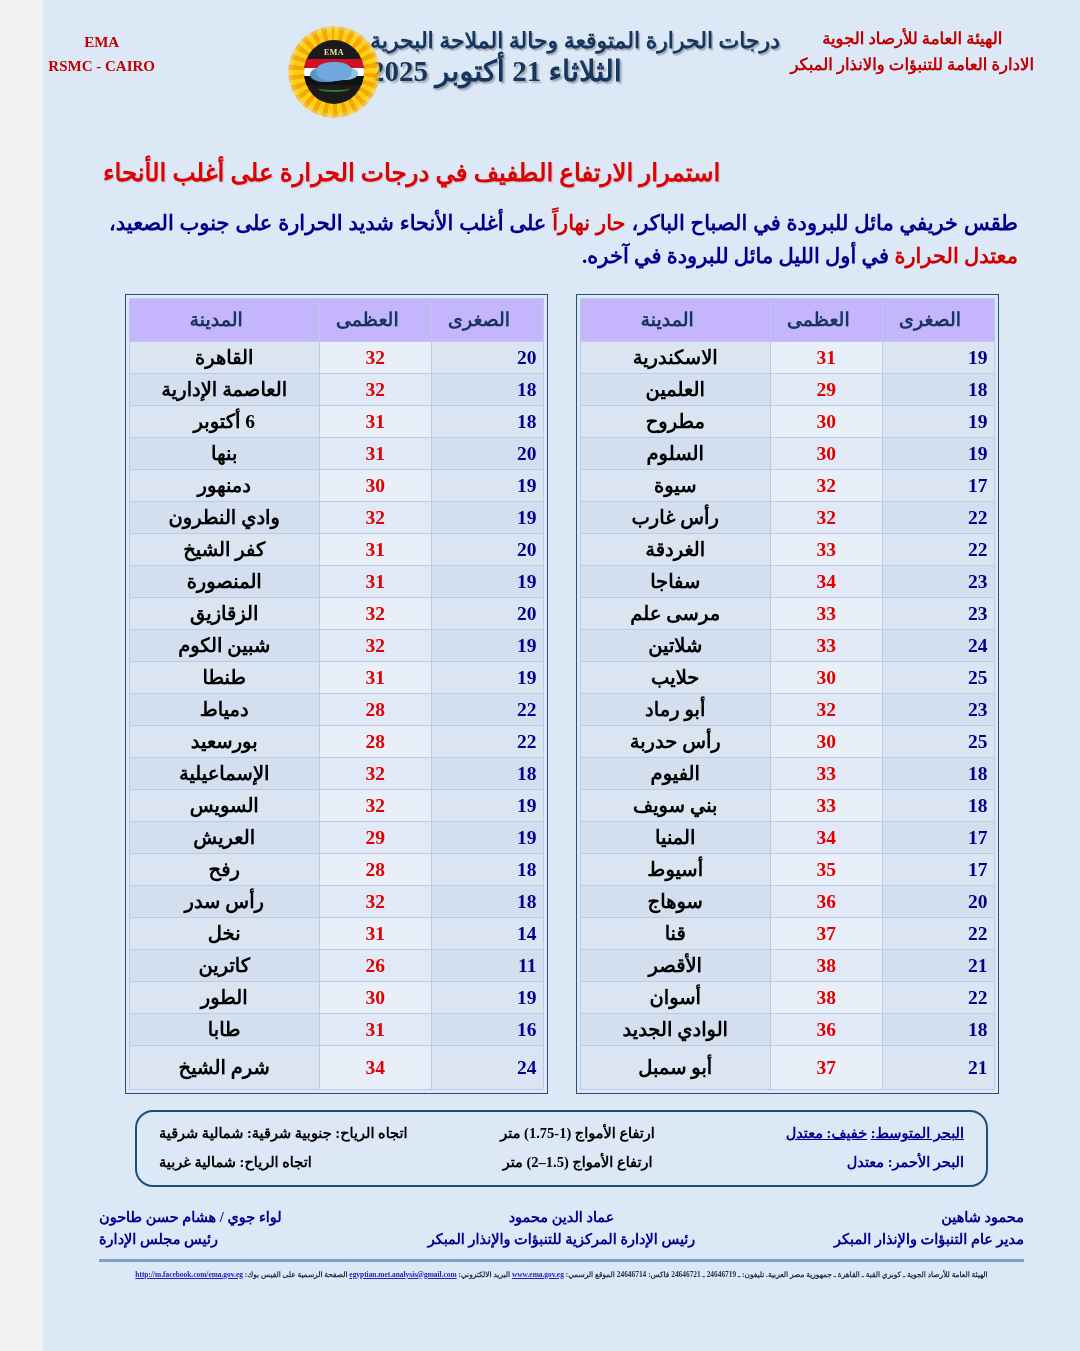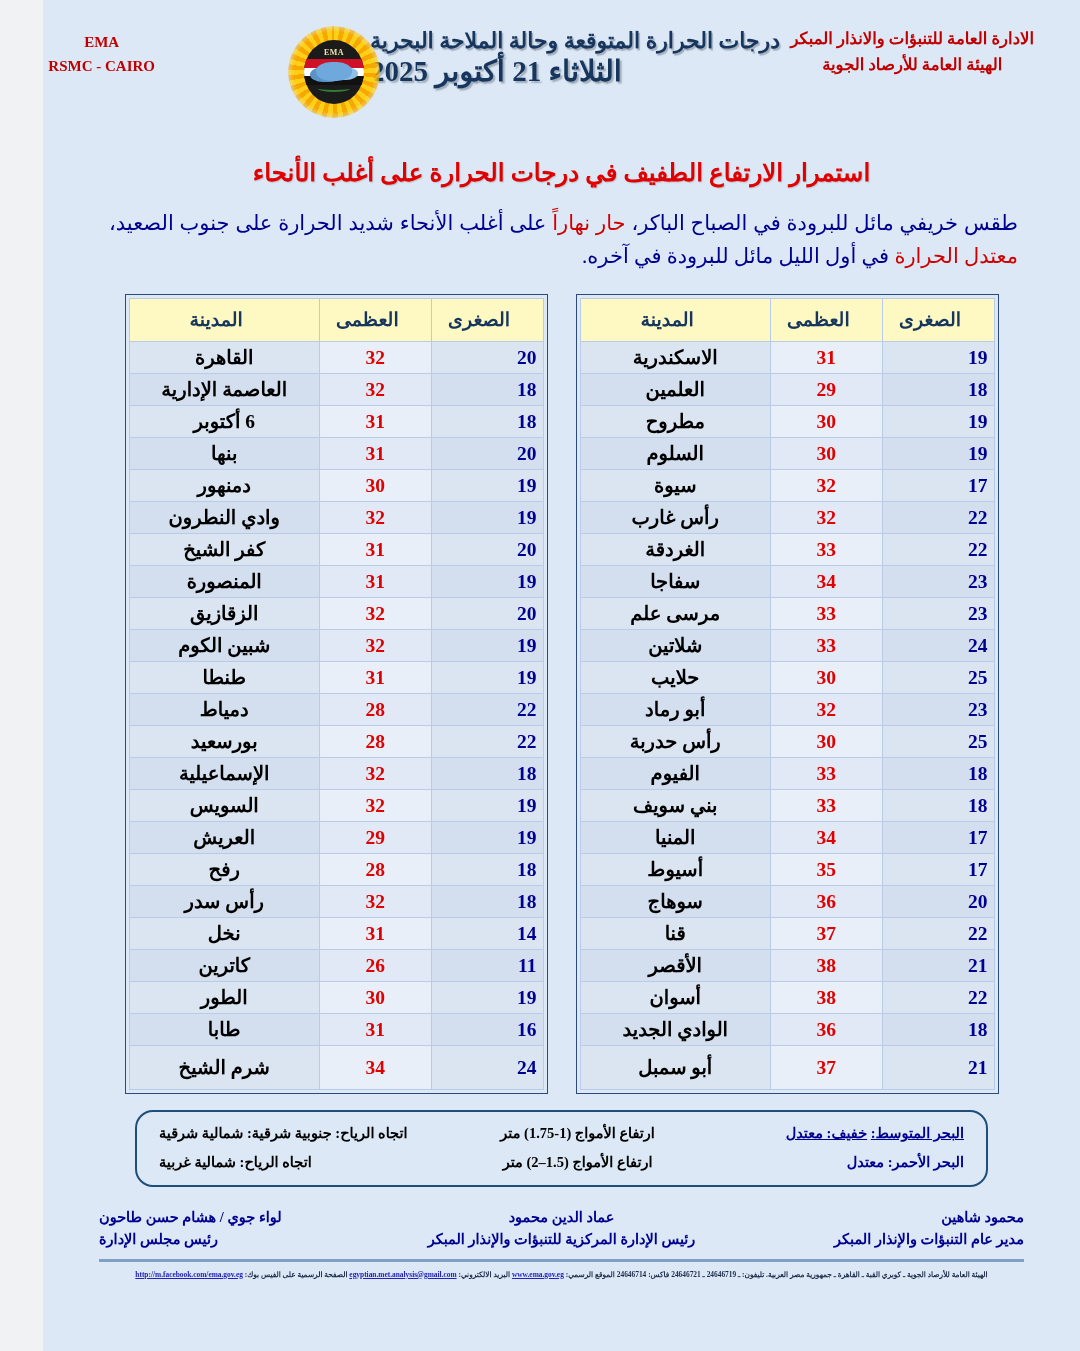--- a/index.html
+++ b/index.html
@@ -75,40 +75,40 @@
   .hdr-left {
     position:absolute; top:30px; right:925px;
     text-align:center; color:#c00000; direction:ltr;
     font-weight:bold; font-size:15px; line-height:1.6;
     font-family:"Liberation Serif", serif;
   }
 
   
   .headline {
     margin:18px 60px 8px 60px;
-    text-align:center; color:#e00000;
+    text-align:left; color:#e00000;
     font-size:24.5px; font-weight:bold; letter-spacing:-0.3px;
     text-shadow:1px 1px 1px rgba(150,150,160,.45);
   }
   .summary {
     margin:20px 62px 0 66px;
-    color:#00008f; font-size:21px; font-weight:normal;
+    color:#00008f; font-size:21px; font-weight:bold;
     line-height:1.55; text-align:justify; text-align-last:right;
   }
   .summary .red { color:#d00000; }
 
   
   .tables {
     display:flex; justify-content:center; gap:28px;
     margin:22px 0 0 0; padding:0 44px;
   }
   .tbl-wrap { width:423px; border:1px solid #2b4a7d; background:#dce8f5; padding:3px; }
   table { width:100%; border-collapse:collapse; table-layout:fixed; }
   th {
-    background:#fef9c3; color:#17365d;
+    background:#c4b5fd; color:#17365d;
     font-size:19px; font-weight:bold;
     padding:9px 20px 10px 4px;
     border:1px solid #b9cbe6;
     font-family:"Liberation Serif", serif;
     text-align:center;
   }
   td {
     border:1px solid #b9cbe6;
     padding:4px 6px;
     font-size:19.5px; font-weight:bold;
@@ -159,22 +159,22 @@
   .fineprint a { color:#2222bb; text-decoration:underline; }
 </style>
 </head>
 <body>
 
 <div id="page">
 
   <div class="header">
 
     <div class="hdr-right">
+      <div>الهيئة العامة للأرصاد الجوية</div>
       <div>الادارة العامة للتنبؤات والانذار المبكر</div>
-      <div>الهيئة العامة للأرصاد الجوية</div>
     </div>
 
     <div class="hdr-center">
       <div class="l1">درجات الحرارة المتوقعة وحالة الملاحة البحرية</div>
       <div class="l2">الثلاثاء 21 أكتوبر 2025</div>
     </div>
 
     <div class="hdr-logo">
       <div class="sunburst"></div>
       <div class="logo-core">

